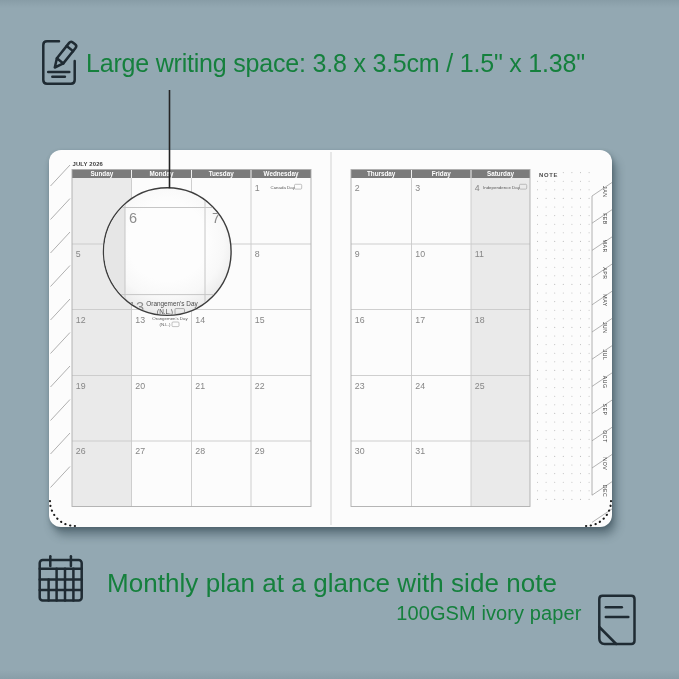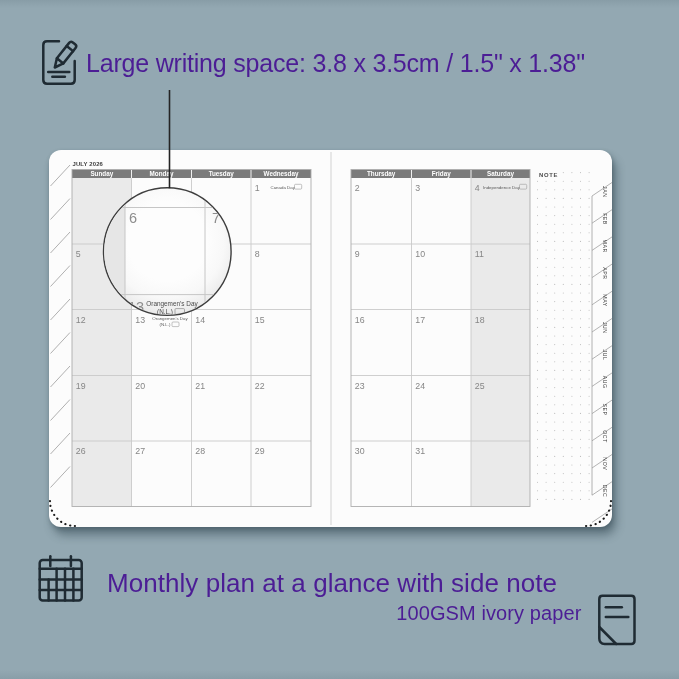--- a/index.html
+++ b/index.html
@@ -1,18 +1,18 @@
 <!DOCTYPE html>
 <html><head><meta charset="utf-8"><style>
 html,body{margin:0;padding:0;width:679px;height:679px;overflow:hidden}
 body{font-family:"Liberation Sans",sans-serif;
 background:linear-gradient(180deg,#889da7 0px,#93a8b2 8px,#93a8b2 670px,#899eA8 679px)}
 #book{position:absolute;left:49px;top:150px;width:563px;height:377px;border-radius:12px;
 background:#fcfcfc;box-shadow:4px 8px 10px rgba(42,62,73,0.48),1px 2px 4px rgba(42,62,73,0.35)}
-.cap{position:absolute;color:#4c1d95;font-size:25px;letter-spacing:-0.2px;white-space:nowrap}
+.cap{position:absolute;color:#15803d;font-size:25px;letter-spacing:-0.2px;white-space:nowrap}
 svg{position:absolute;left:0;top:0}
 </style></head><body>
 
 <div id="book"></div>
 
 <div class="cap" style="left:86px;top:48.5px">Large writing space: 3.8 x 3.5cm / 1.5" x 1.38"</div>
 
 <div class="cap" style="left:107px;top:567.5px;font-size:26px;letter-spacing:0.05px">Monthly plan at a glance with side note</div>
 
 <div class="cap" style="right:97.5px;top:601.5px;font-size:20px;letter-spacing:0.1px">100GSM ivory paper</div>

